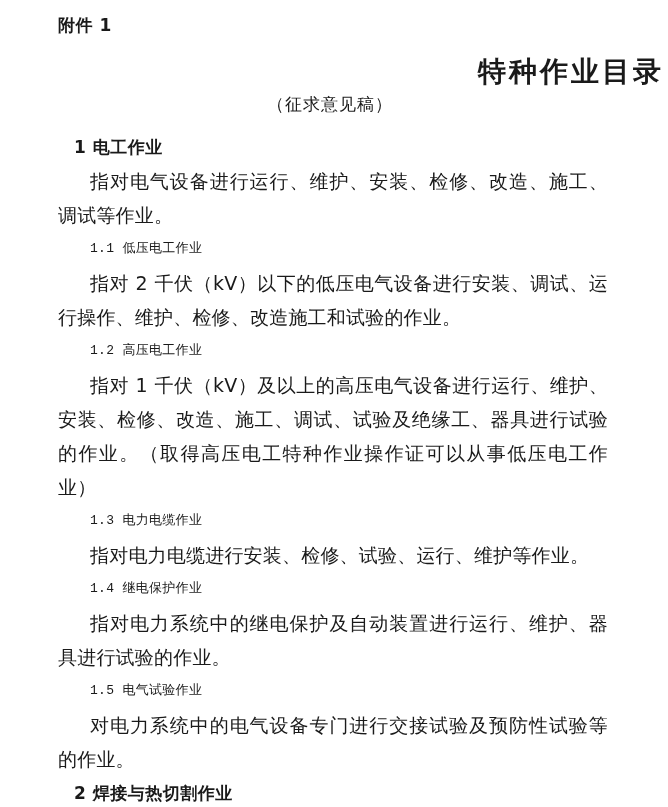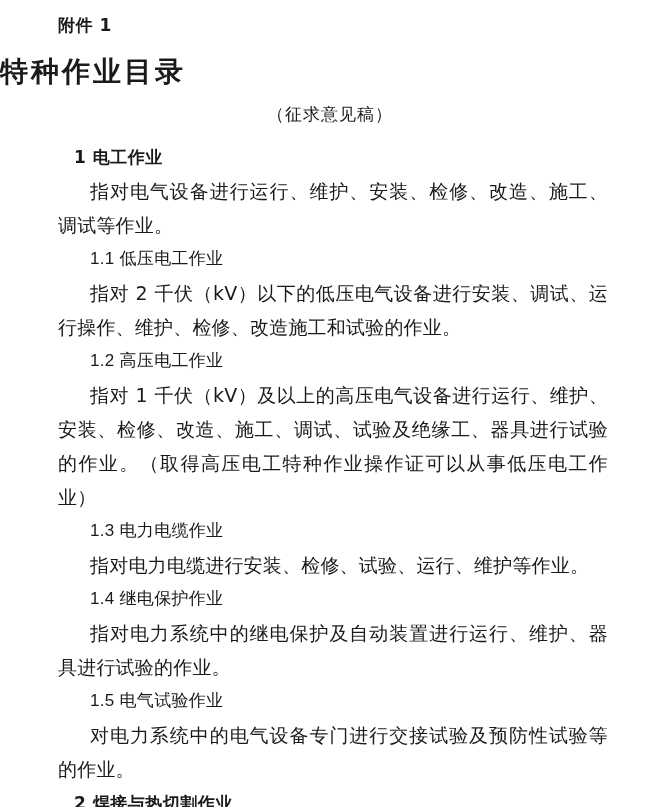--- a/index.html
+++ b/index.html
@@ -22,51 +22,51 @@
     box-sizing: border-box;
   }
   .attachment-label {
     font-family: "DejaVu Sans", "Liberation Sans", sans-serif;
     font-weight: bold;
     font-size: 17px;
     margin: 14px 0 0 58px;
     letter-spacing: 0.5px;
   }
   .doc-title {
-    text-align: left;
+    text-align: right;
     font-family: "DejaVu Serif", "Liberation Serif", serif;
     font-weight: bold;
     font-size: 28px;
     letter-spacing: 3px;
     margin: 16px 0 0 0;
-    padding-right: 16px;
+    padding-right: 4px;
   }
   .doc-subtitle {
     text-align: center;
     font-family: "DejaVu Sans", "Liberation Sans", sans-serif;
     font-size: 17px;
     letter-spacing: 1px;
-    margin: 12px 0 0 0;
+    margin: 2px 0 0 0;
     padding-right: 8px;
   }
   .body-area {
     margin: 14px 60px 0 58px;
   }
   .heading {
     font-family: "DejaVu Sans", "Liberation Sans", sans-serif;
     font-weight: bold;
     font-size: 17px;
     line-height: 34px;
     text-indent: 16px;
     letter-spacing: 0.5px;
     white-space: nowrap;
   }
   .subheading {
-    font-family: Liberation Sans, sans-serif;
-    font-size: 17px;
+    font-family: Liberation Mono, monospace;
+    font-size: 13px;
     line-height: 34px;
     text-indent: 32px;
     letter-spacing: 0.3px;
     white-space: nowrap;
   }
   .para {
     font-family: "DejaVu Sans", "Liberation Sans", sans-serif;
     font-size: 19px;
     line-height: 34px;
     text-indent: 32px;

